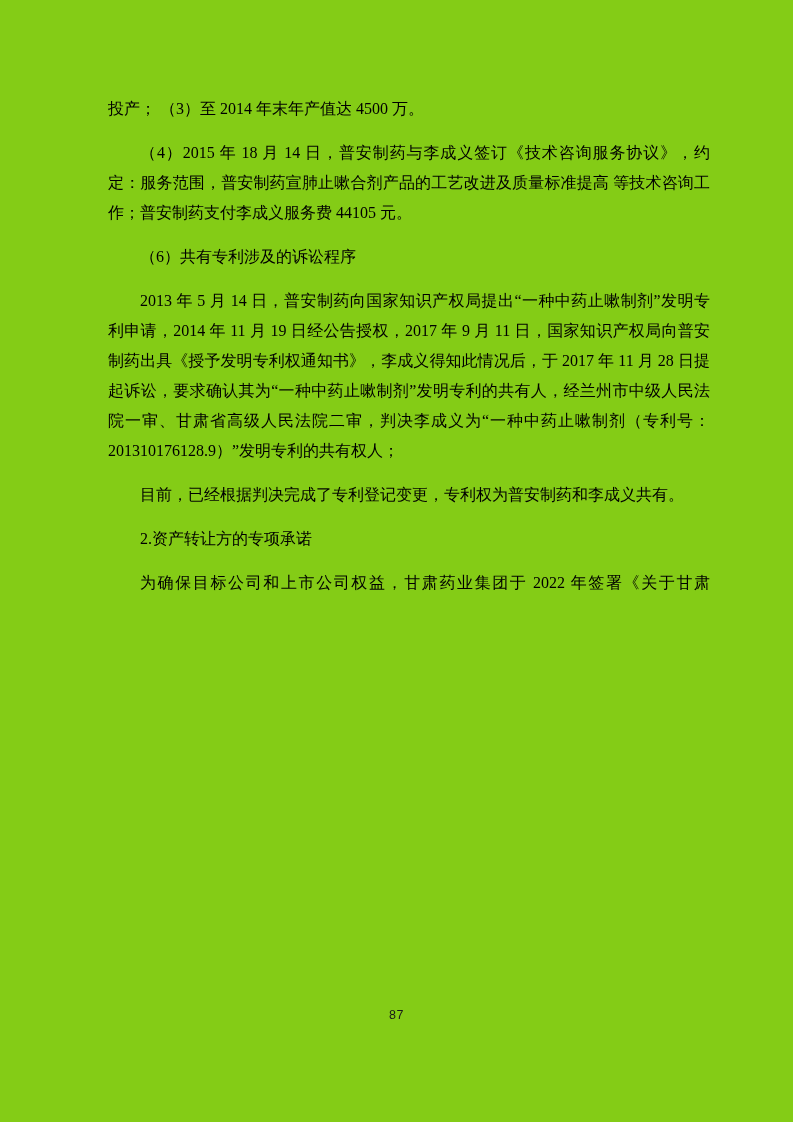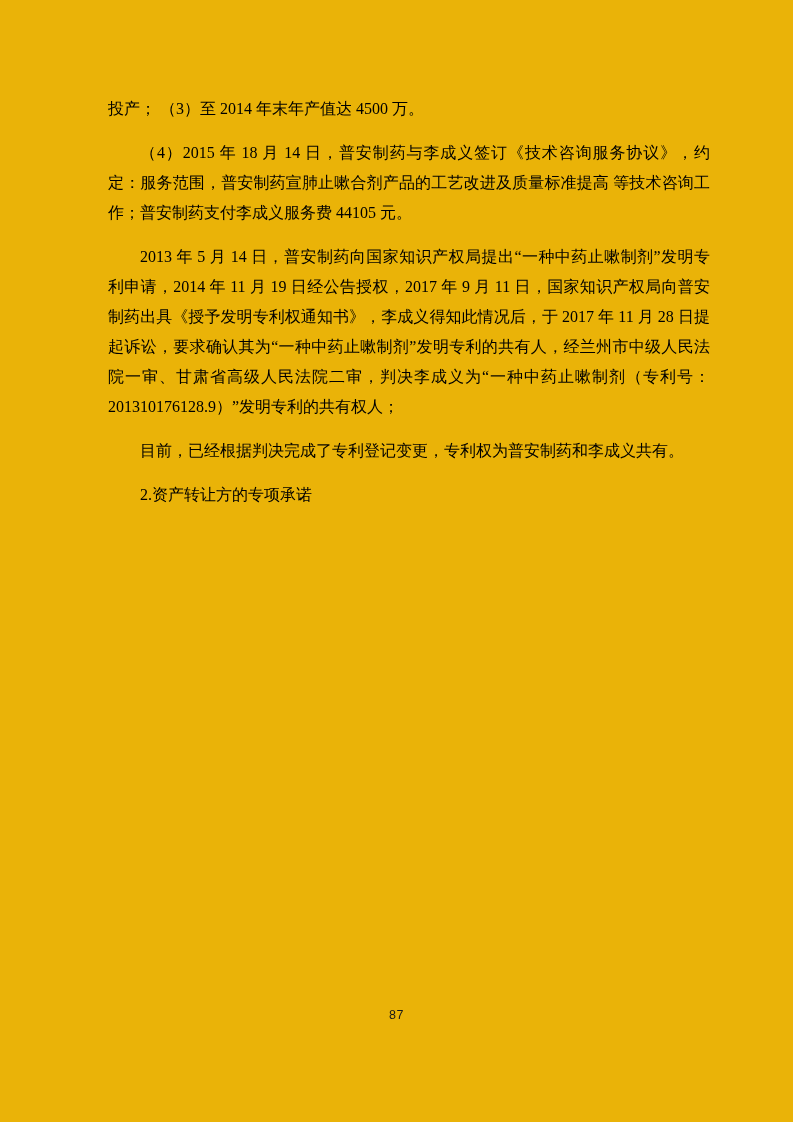--- a/index.html
+++ b/index.html
@@ -4,21 +4,21 @@
 <style>
   html, body {
     margin: 0;
     padding: 0;
     background: #ffffff;
   }
   .page {
     position: relative;
     width: 793px;
     height: 1122px;
-    background: #eab308;
+    background: #84cc16;
     overflow: hidden;
     font-family: "Liberation Serif", "DejaVu Serif", serif;
     color: #000000;
   }
   .body-text {
     position: absolute;
     left: 108px;
     top: 94px;
     width: 602px;
     font-size: 16px;
@@ -50,20 +50,22 @@
     letter-spacing: 0.5px;
   }
 </style>
 </head>
 <body>
 
 <div class="page">
   <div class="body-text">
     <p class="para noindent">投产； （3）至 2014 年末年产值达 4500 万。</p>
     <p class="para">（4）2015 年 18 月 14 日，普安制药与李成义签订《技术咨询服务协议》，约定：服务范围，普安制药宣肺止嗽合剂产品的工艺改进及质量标准提高 等技术咨询工作；普安制药支付李成义服务费 44105 元。</p>
+    <p class="para">（6）共有专利涉及的诉讼程序</p>
     <p class="para">2013 年 5 月 14 日，普安制药向国家知识产权局提出“一种中药止嗽制剂”发明专利申请，2014 年 11 月 19 日经公告授权，2017 年 9 月 11 日，国家知识产权局向普安制药出具《授予发明专利权通知书》，李成义得知此情况后，于 2017 年 11 月 28 日提起诉讼，要求确认其为“一种中药止嗽制剂”发明专利的共有人，经兰州市中级人民法院一审、甘肃省高级人民法院二审，判决李成义为“一种中药止嗽制剂（专利号：201310176128.9）”发明专利的共有权人；</p>
     <p class="para">目前，已经根据判决完成了专利登记变更，专利权为普安制药和李成义共有。</p>
     <p class="para">2.资产转让方的专项承诺</p>
+    <p class="para fulljust">为确保目标公司和上市公司权益，甘肃药业集团于 2022 年签署《关于甘肃</p>
   </div>
   <div class="footer">
     <span class="page-number">87</span>
   </div>
 </div>
 
 </body></html>

